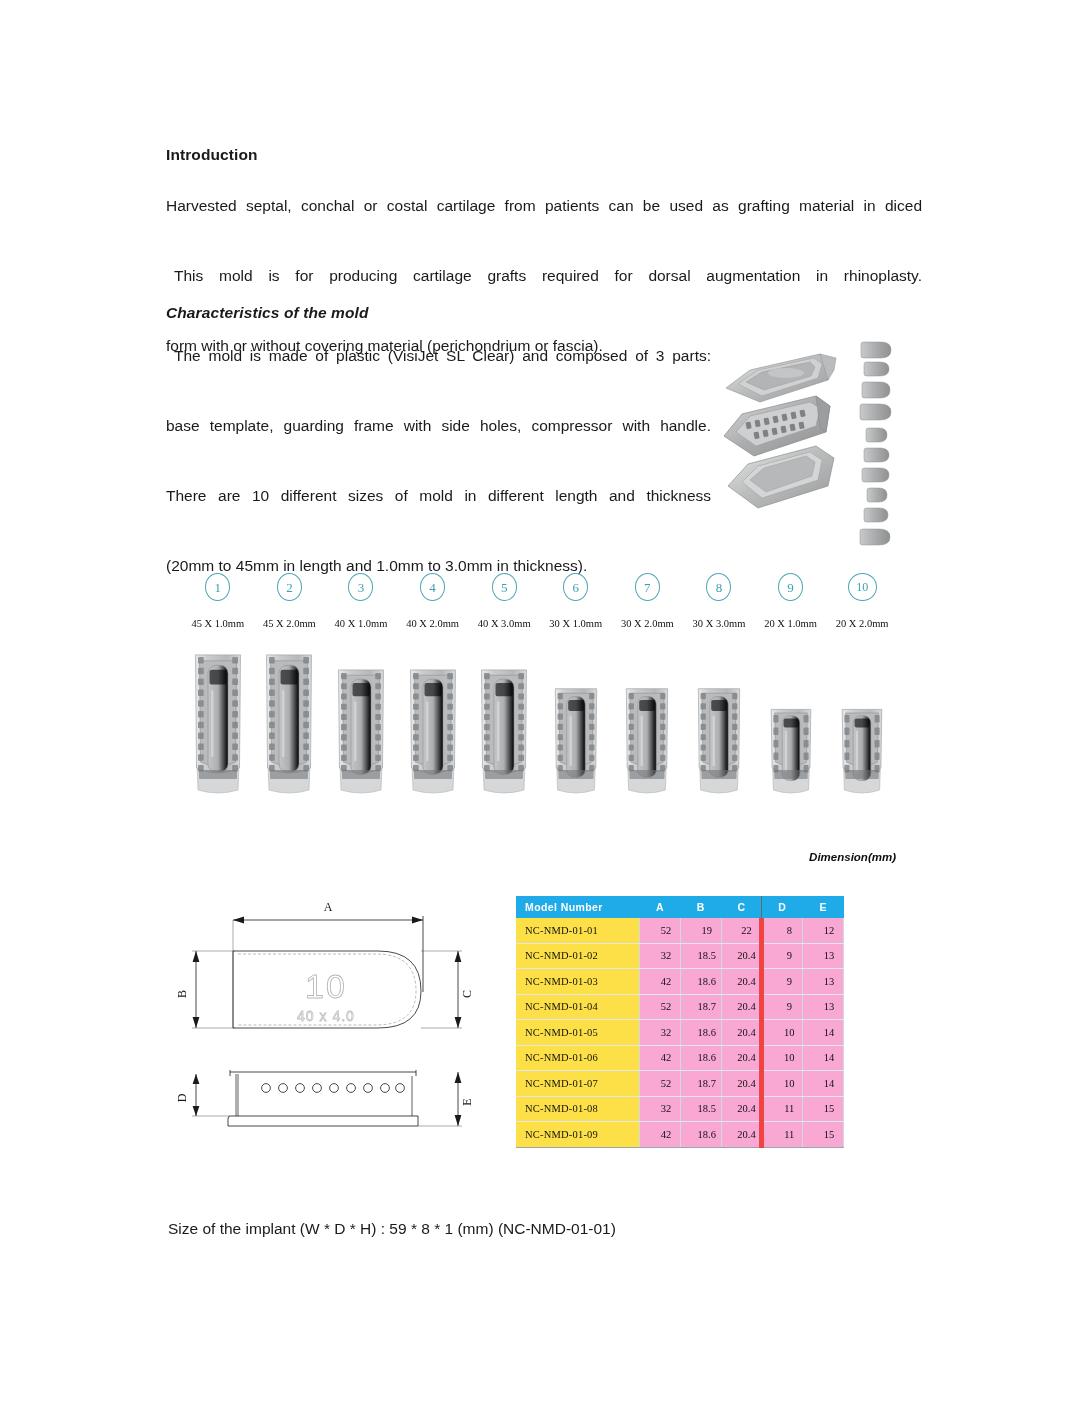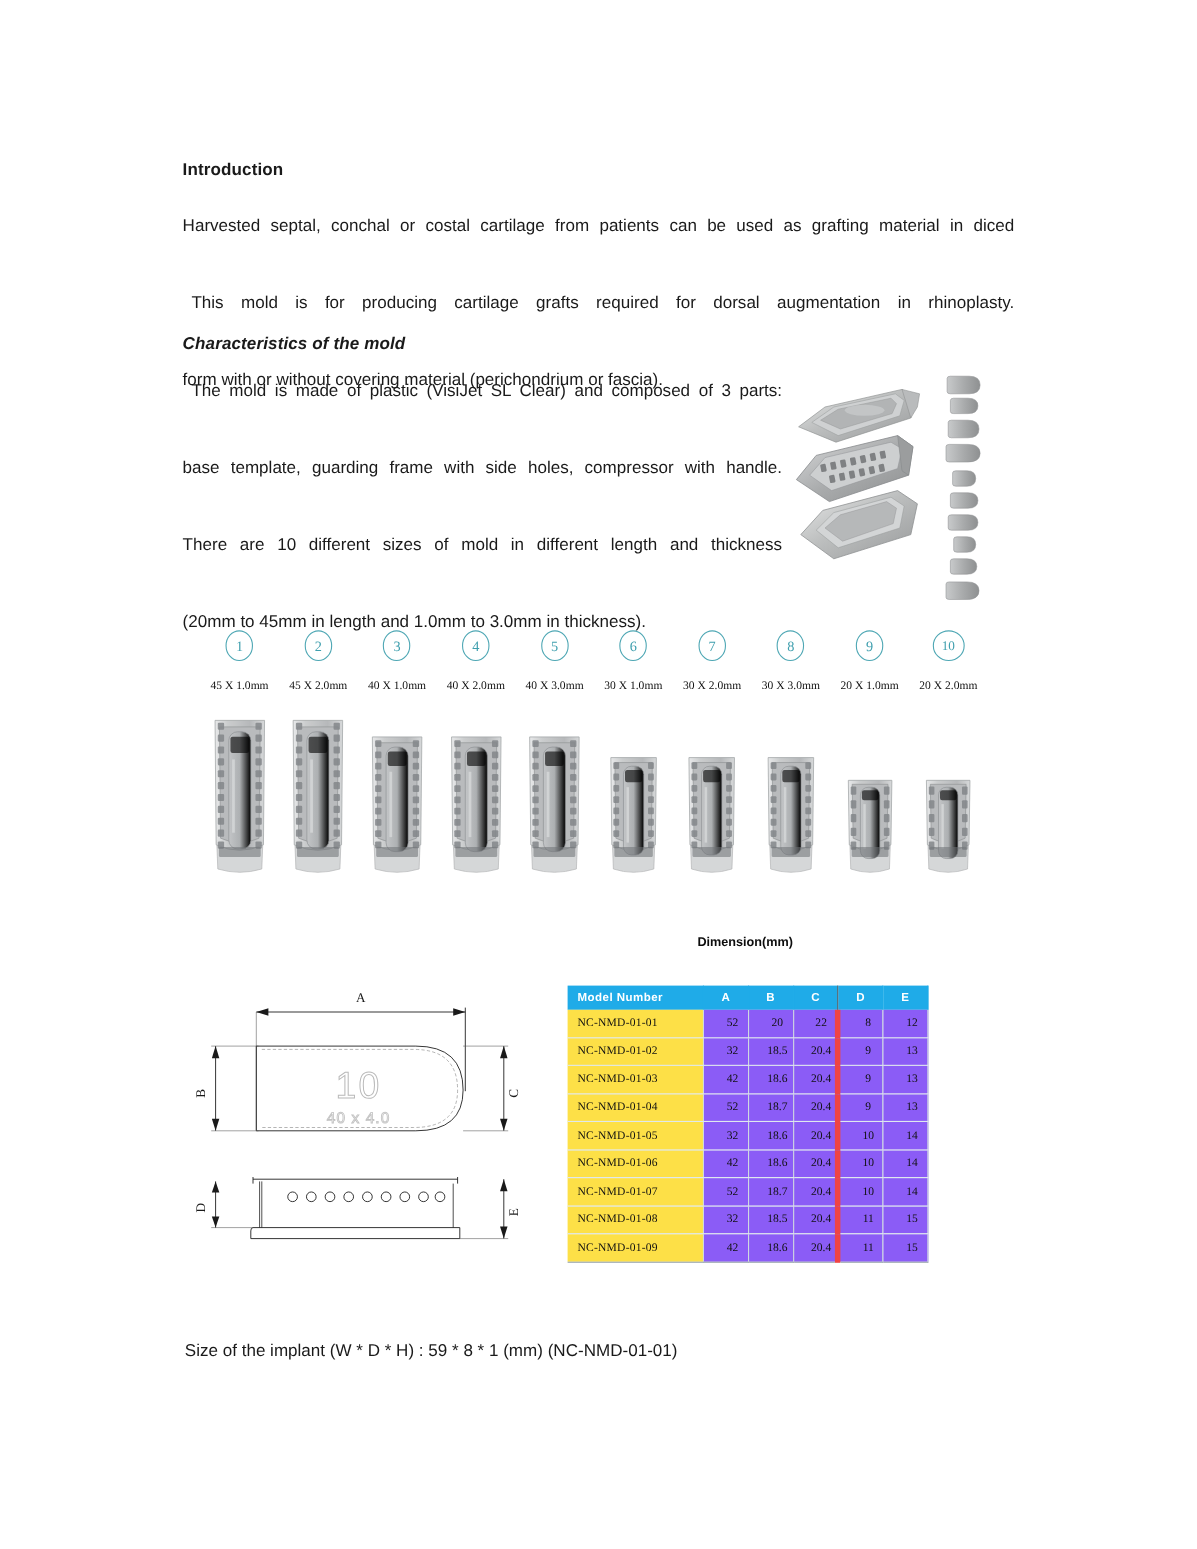--- a/index.html
+++ b/index.html
@@ -145,25 +145,26 @@
     width: 310px;
     height: 300px;
   }
 
   
   #dim-caption {
     position: absolute;
     left: 634px;
     top: 851px;
     width: 262px;
-    text-align: left;
+    text-align: right;
     font-size: 11.5px;
     font-weight: bold;
     color: #0d0d0d;
     font-family: "Liberation Sans", sans-serif;
+    font-style: italic;
   }
   #dim-table {
     position: absolute;
     left: 516px;
     top: 896px;
     width: 328px;
     border-collapse: collapse;
     table-layout: fixed;
     font-size: 10.5px;
     font-family: "Liberation Serif", serif;
@@ -192,21 +193,21 @@
   #dim-table tbody td.c-model {
     background: #fde047;
     text-align: left;
     padding-left: 9px;
     color: #111;
     letter-spacing: 0.2px;
   }
   #dim-table tbody td.c-c { border-right: 5px solid #ef4444; font-family: Liberation Serif, serif; }
   #dim-table tbody td:last-child { border-right: 1px solid #cfd9e0; }
   #dim-table tbody tr:last-child td { border-bottom: 1px solid #9aa6ad; }
-  #dim-table tbody td { background: #8b5cf6; color: #111; padding-left: 12px; }
+  #dim-table tbody td { background: #f9a8d4; color: #111; padding-left: 12px; }
 
   
   #footer-caption {
     position: absolute;
     left: 168px;
     top: 1220px;
     font-size: 15.5px;
     color: #1a1a1a;
   }
 </style>
@@ -925,21 +926,21 @@
         <th>B</th>
         <th class="c-c">C</th>
         <th>D</th>
         <th>E</th>
       </tr>
     </thead>
     <tbody id="dim-tbody">
         <tr>
           <td class="c-model">NC-NMD-01-01</td>
           <td>52</td>
-          <td>20</td>
+          <td>19</td>
           <td class="c-c">22</td>
           <td>8</td>
           <td>12</td>
         </tr>
         <tr>
           <td class="c-model">NC-NMD-01-02</td>
           <td>32</td>
           <td>18.5</td>
           <td class="c-c">20.4</td>
           <td>9</td>

